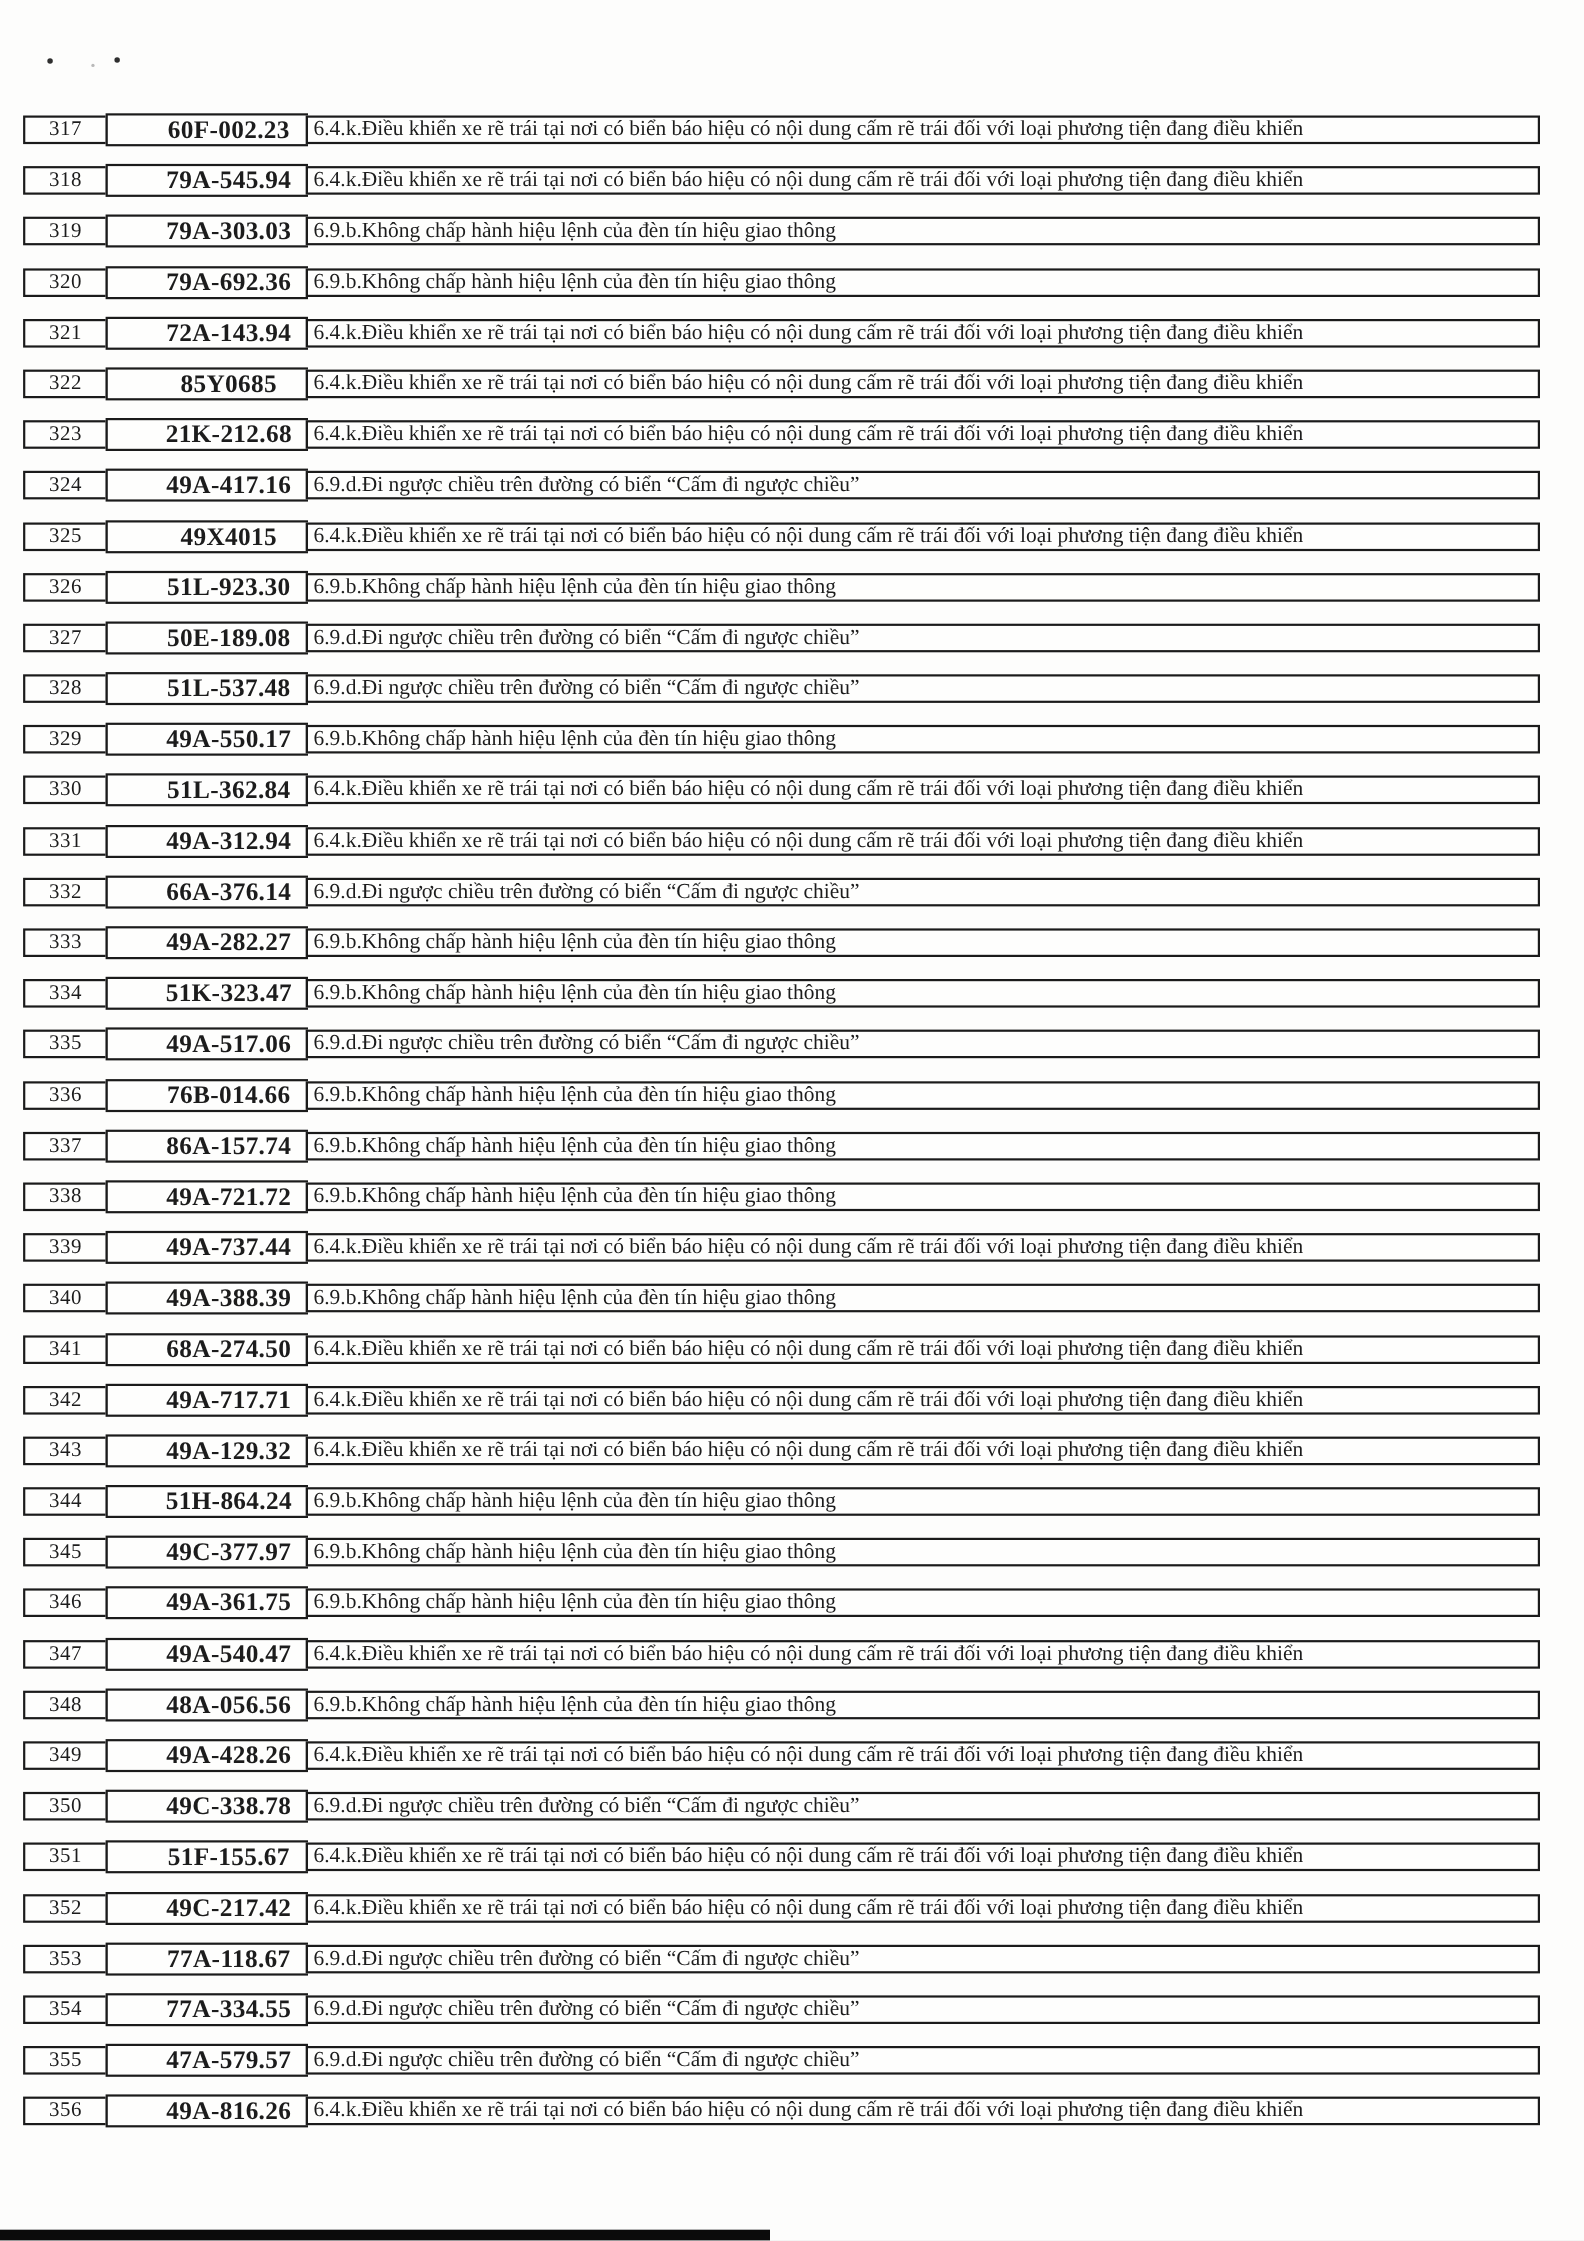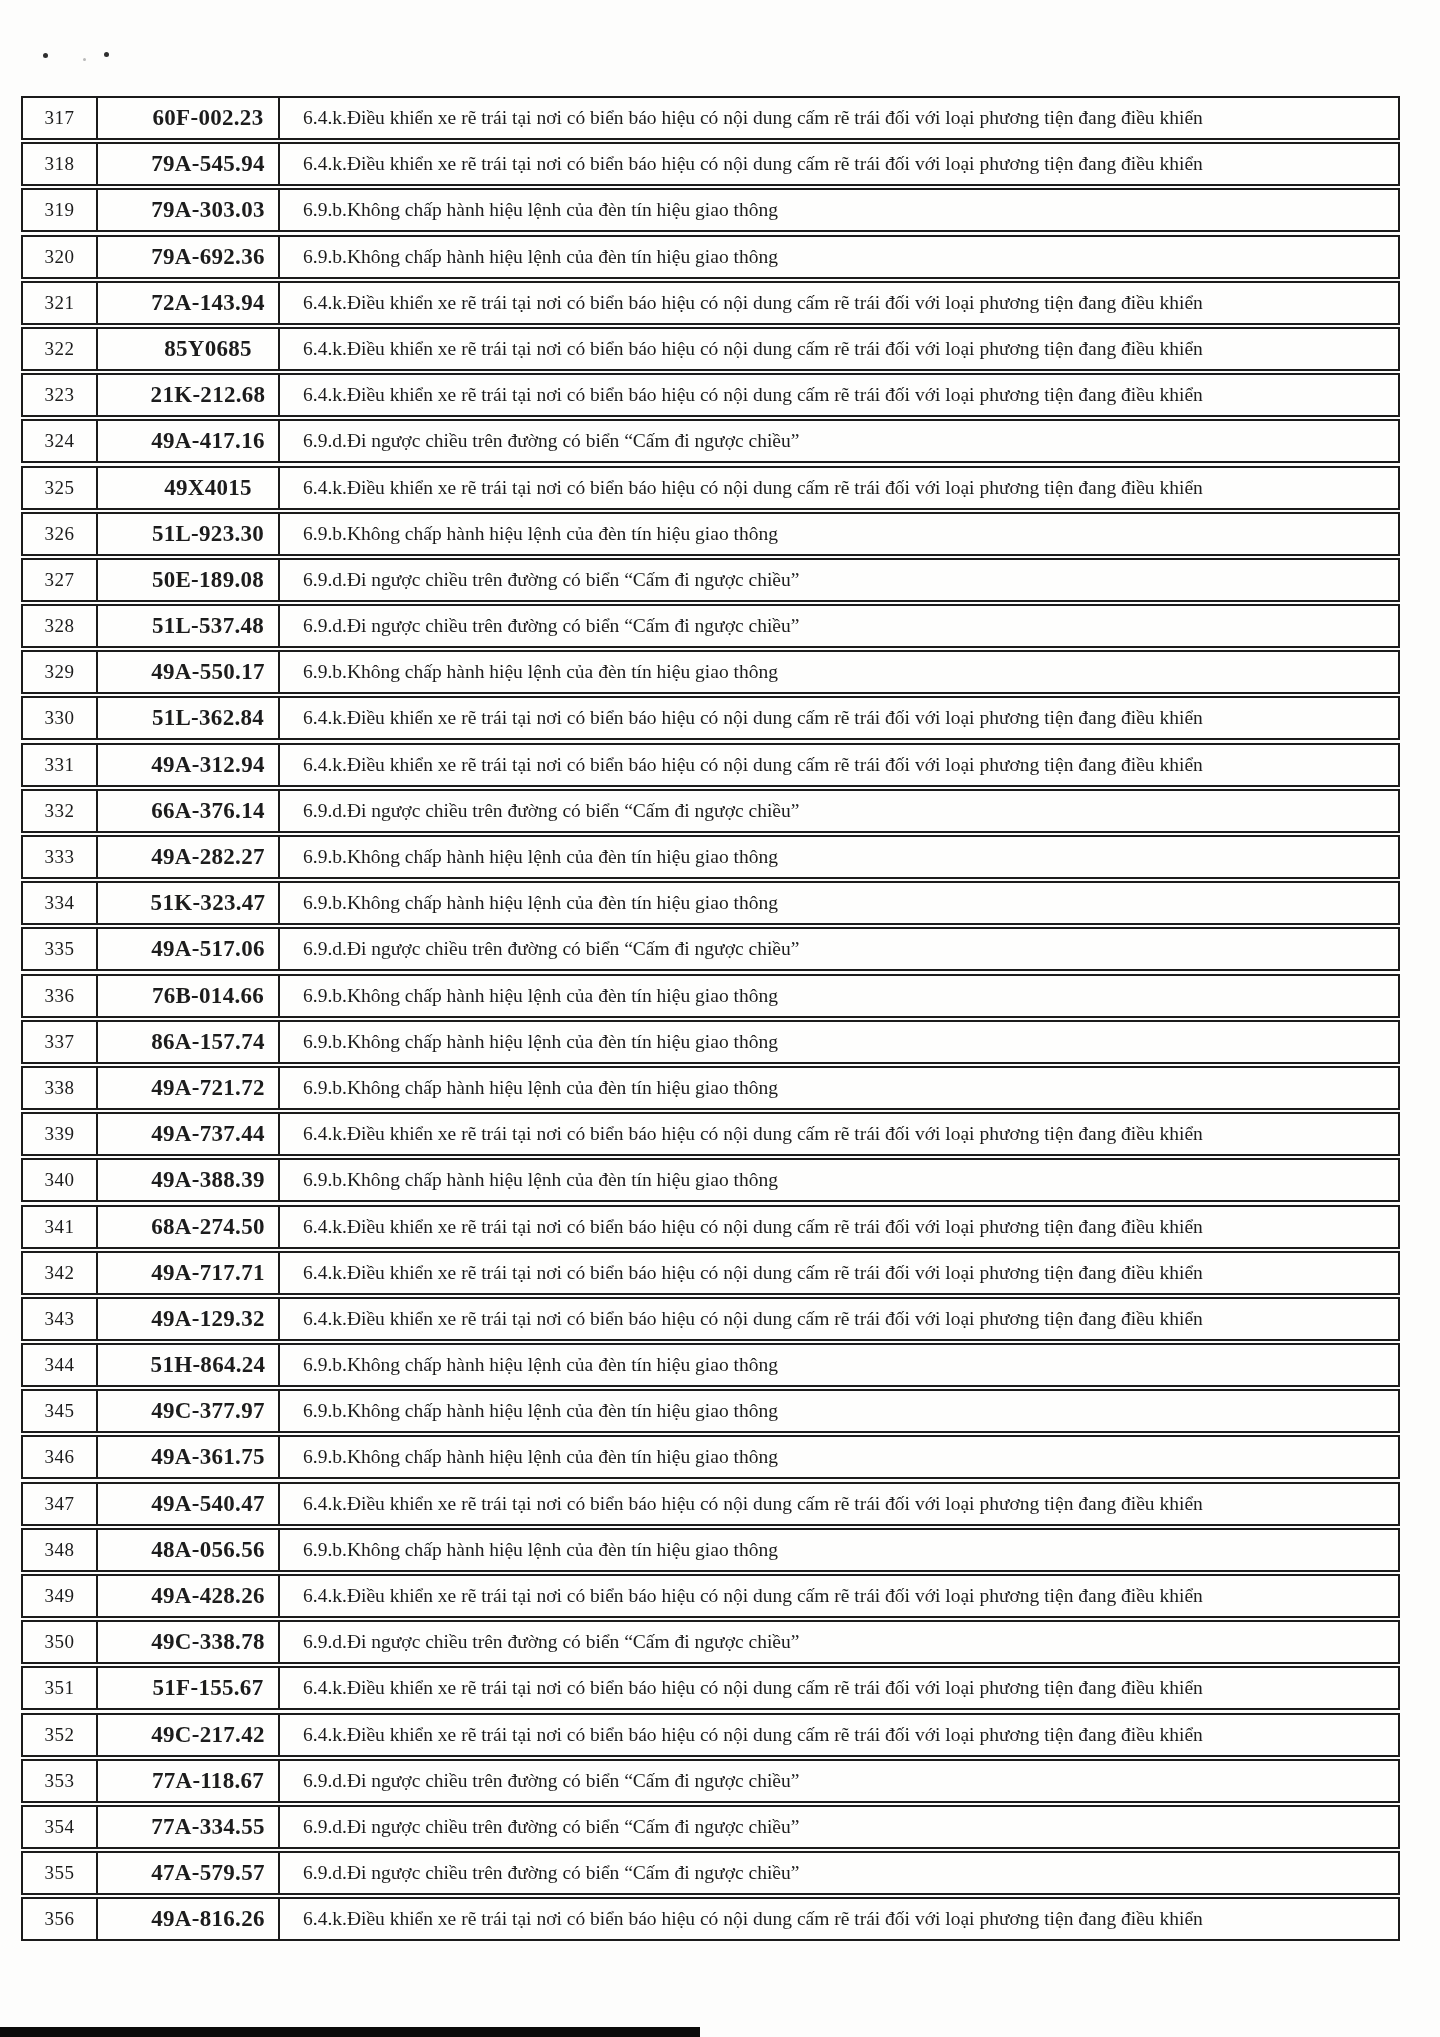--- a/index.html
+++ b/index.html
@@ -39,20 +39,21 @@
     top: 96px;
     width: 1379px;
     display: flex;
     flex-direction: column;
     gap: 2.2px;
   }
   .t-row {
     display: flex;
     height: 44px;
     flex: none;
+    align-items: center;
   }
   .t-cell {
     border: 2px solid #1b1b1b;
     box-sizing: border-box;
     display: flex;
     align-items: center;
     background: #fefefd;
   }
   .cell-no {
     width: 77px;
@@ -67,21 +68,21 @@
     margin-left: -2px;
     justify-content: center;
     font-size: 23px;
     font-weight: bold;
     letter-spacing: 0.3px;
     padding-left: 40px;
   }
   .cell-violation {
     flex: 1;
     margin-left: -2px;
-    padding-left: 23px;
+    padding-left: 5px;
     font-size: 19.5px;
     white-space: nowrap;
     overflow: hidden;
   }
   .bottom-scan-bar {
     position: absolute;
     left: 0;
     top: 2027px;
     width: 700px;
     height: 10px;

